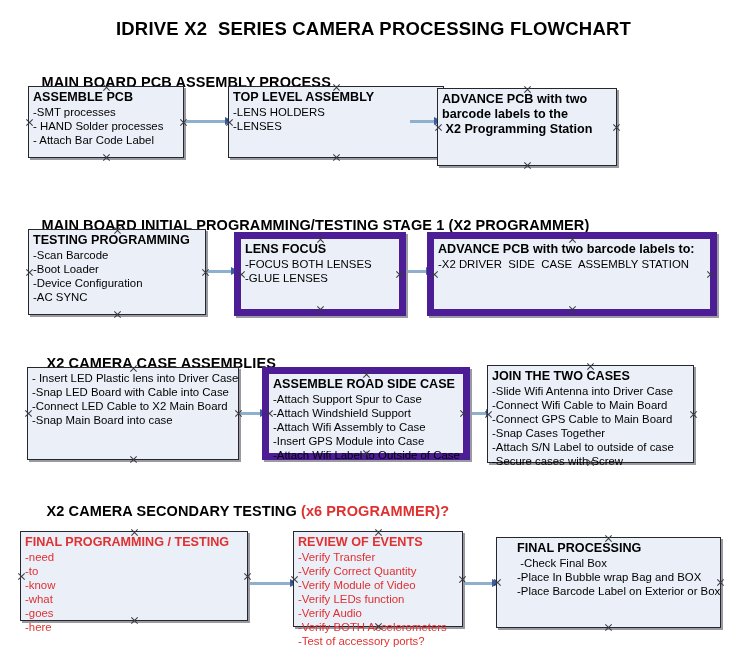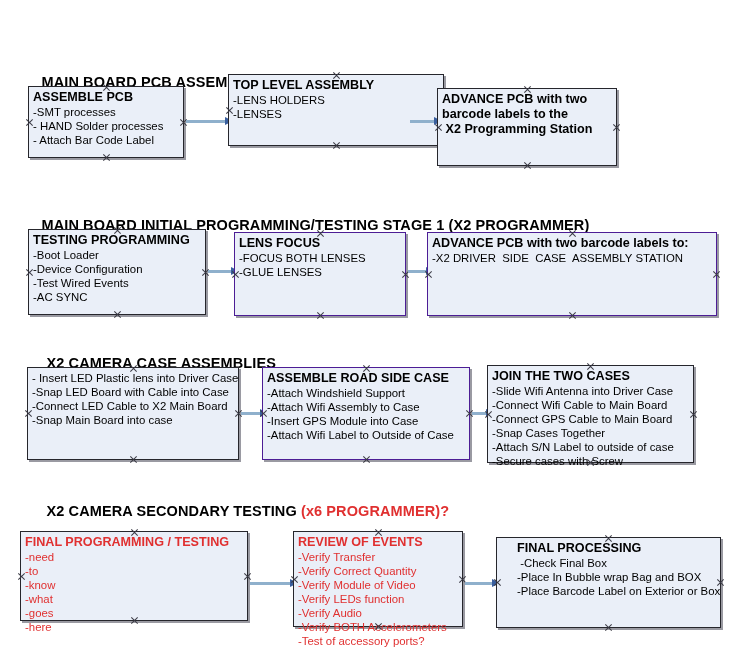--- a/index.html
+++ b/index.html
@@ -49,21 +49,21 @@
   .node {
     position: absolute;
     box-sizing: border-box;
     background: #eaeff8;
     border: 1px solid #26262c;
     box-shadow: 2px 2px 0 0 #9a9aa2;
     padding: 3px 3px 2px 4px;
     overflow: visible;
   }
   .node.gray-border {
-    border: 1px solid #4c1d95;
+    border: 7px solid #4c1d95;
   }
   .node .n-title {
     font-size: 12.6px;
     font-weight: bold;
     line-height: 15px;
     white-space: pre;
   }
   .node .n-line {
     font-size: 11.4px;
     line-height: 14px;
@@ -116,39 +116,40 @@
     border-left: 8px solid #3a5f9e;
     border-top: 4.5px solid transparent;
     border-bottom: 4.5px solid transparent;
   }
 </style>
 </head>
 <body>
 
 <div id="canvas">
 
+  <div class="doc-title">IDRIVE X2  SERIES CAMERA PROCESSING FLOWCHART</div>
 
   <div class="section-title" style="left:25px; top:58px;">
     <span>MAIN BOARD PCB ASSEMBLY PROCESS</span>
   </div>
 
   <div class="node" style="left:28px; top:86px; width:156px; height:72px;">
     <div class="n-title">ASSEMBLE PCB</div>
     <div class="n-line">-SMT processes</div>
     <div class="n-line">- HAND Solder processes</div>
     <div class="n-line">- Attach Bar Code Label</div>
     <span class="handle" style="left:50%;  top:0;"></span>
     <span class="handle" style="left:50%;  top:100%;"></span>
     <span class="handle" style="left:0;    top:50%;"></span>
     <span class="handle" style="left:100%; top:50%;"></span>
   </div>
 
   <div class="arrow" style="left:186px; top:120px; width:40px;"></div>
 
-  <div class="node" style="left:228px; top:74px; width:216px; height:72px;">
+  <div class="node" style="left:228px; top:86px; width:216px; height:72px;">
     <div class="n-title">TOP LEVEL ASSEMBLY</div>
     <div class="n-line">-LENS HOLDERS</div>
     <div class="n-line">-LENSES</div>
     <span class="handle" style="left:50%;  top:0;"></span>
     <span class="handle" style="left:50%;  top:100%;"></span>
     <span class="handle" style="left:0;    top:50%;"></span>
     <span class="handle" style="left:100%; top:50%;"></span>
   </div>
 
   <div class="arrow" style="left:410px; top:120px; width:25px;"></div>
@@ -162,23 +163,23 @@
     <span class="handle" style="left:0;    top:50%;"></span>
     <span class="handle" style="left:100%; top:50%;"></span>
   </div>
 
   <div class="section-title" style="left:25px; top:201px;">
     <span>MAIN BOARD INITIAL PROGRAMMING/TESTING STAGE 1 (X2 PROGRAMMER)</span>
   </div>
 
   <div class="node" style="left:28px; top:229px; width:178px; height:86px;">
     <div class="n-title">TESTING PROGRAMMING</div>
+    <div class="n-line">-Scan Barcode</div>
     <div class="n-line">-Boot Loader</div>
     <div class="n-line">-Device Configuration</div>
-    <div class="n-line">-Test Wired Events</div>
     <div class="n-line">-AC SYNC</div>
     <span class="handle" style="left:50%;  top:0;"></span>
     <span class="handle" style="left:50%;  top:100%;"></span>
     <span class="handle" style="left:0;    top:50%;"></span>
     <span class="handle" style="left:100%; top:50%;"></span>
   </div>
 
   <div class="arrow" style="left:208px; top:270px; width:24px;"></div>
 
   <div class="node gray-border" style="left:234px; top:232px; width:172px; height:84px;">
@@ -214,20 +215,21 @@
     <span class="handle" style="left:50%;  top:0;"></span>
     <span class="handle" style="left:50%;  top:100%;"></span>
     <span class="handle" style="left:0;    top:50%;"></span>
     <span class="handle" style="left:100%; top:50%;"></span>
   </div>
 
   <div class="arrow" style="left:241px; top:412px; width:20px;"></div>
 
   <div class="node gray-border" style="left:262px; top:367px; width:208px; height:93px;">
     <div class="n-title">ASSEMBLE ROAD SIDE CASE</div>
+    <div class="n-line">-Attach Support Spur to Case</div>
     <div class="n-line">-Attach Windshield Support</div>
     <div class="n-line">-Attach Wifi Assembly to Case</div>
     <div class="n-line">-Insert GPS Module into Case</div>
     <div class="n-line">-Attach Wifi Label to Outside of Case</div>
     <span class="handle" style="left:50%;  top:0;"></span>
     <span class="handle" style="left:50%;  top:100%;"></span>
     <span class="handle" style="left:0;    top:50%;"></span>
     <span class="handle" style="left:100%; top:50%;"></span>
   </div>
 

